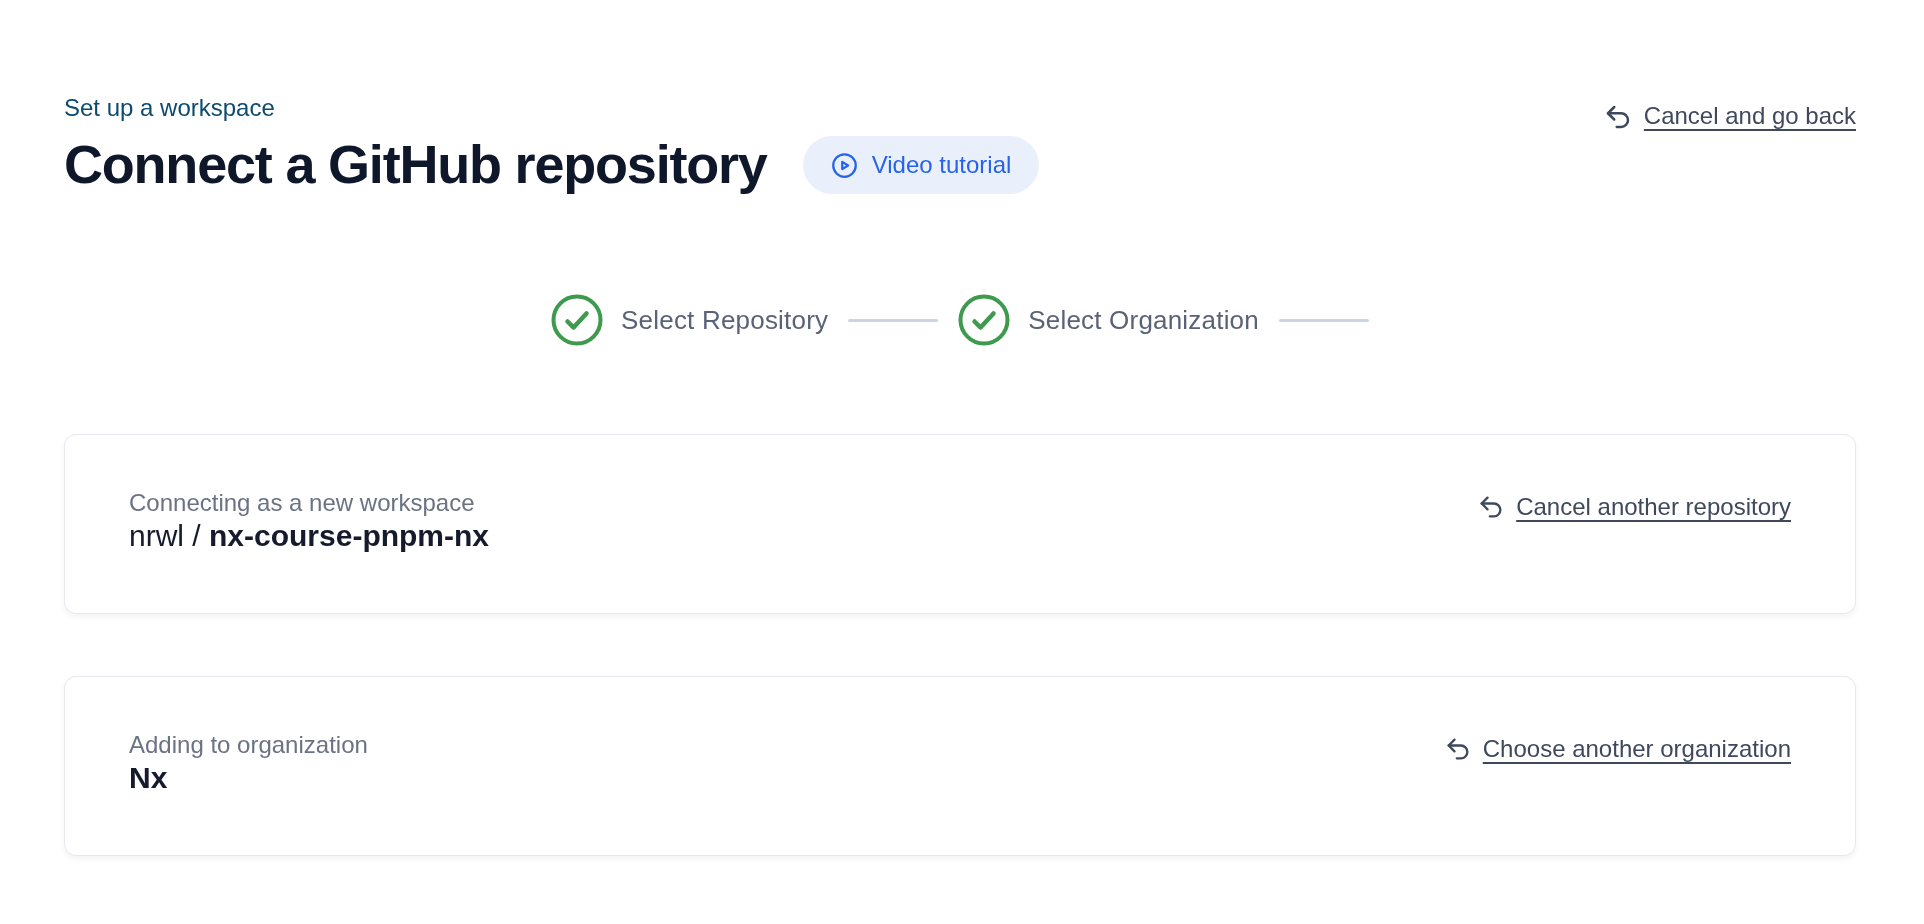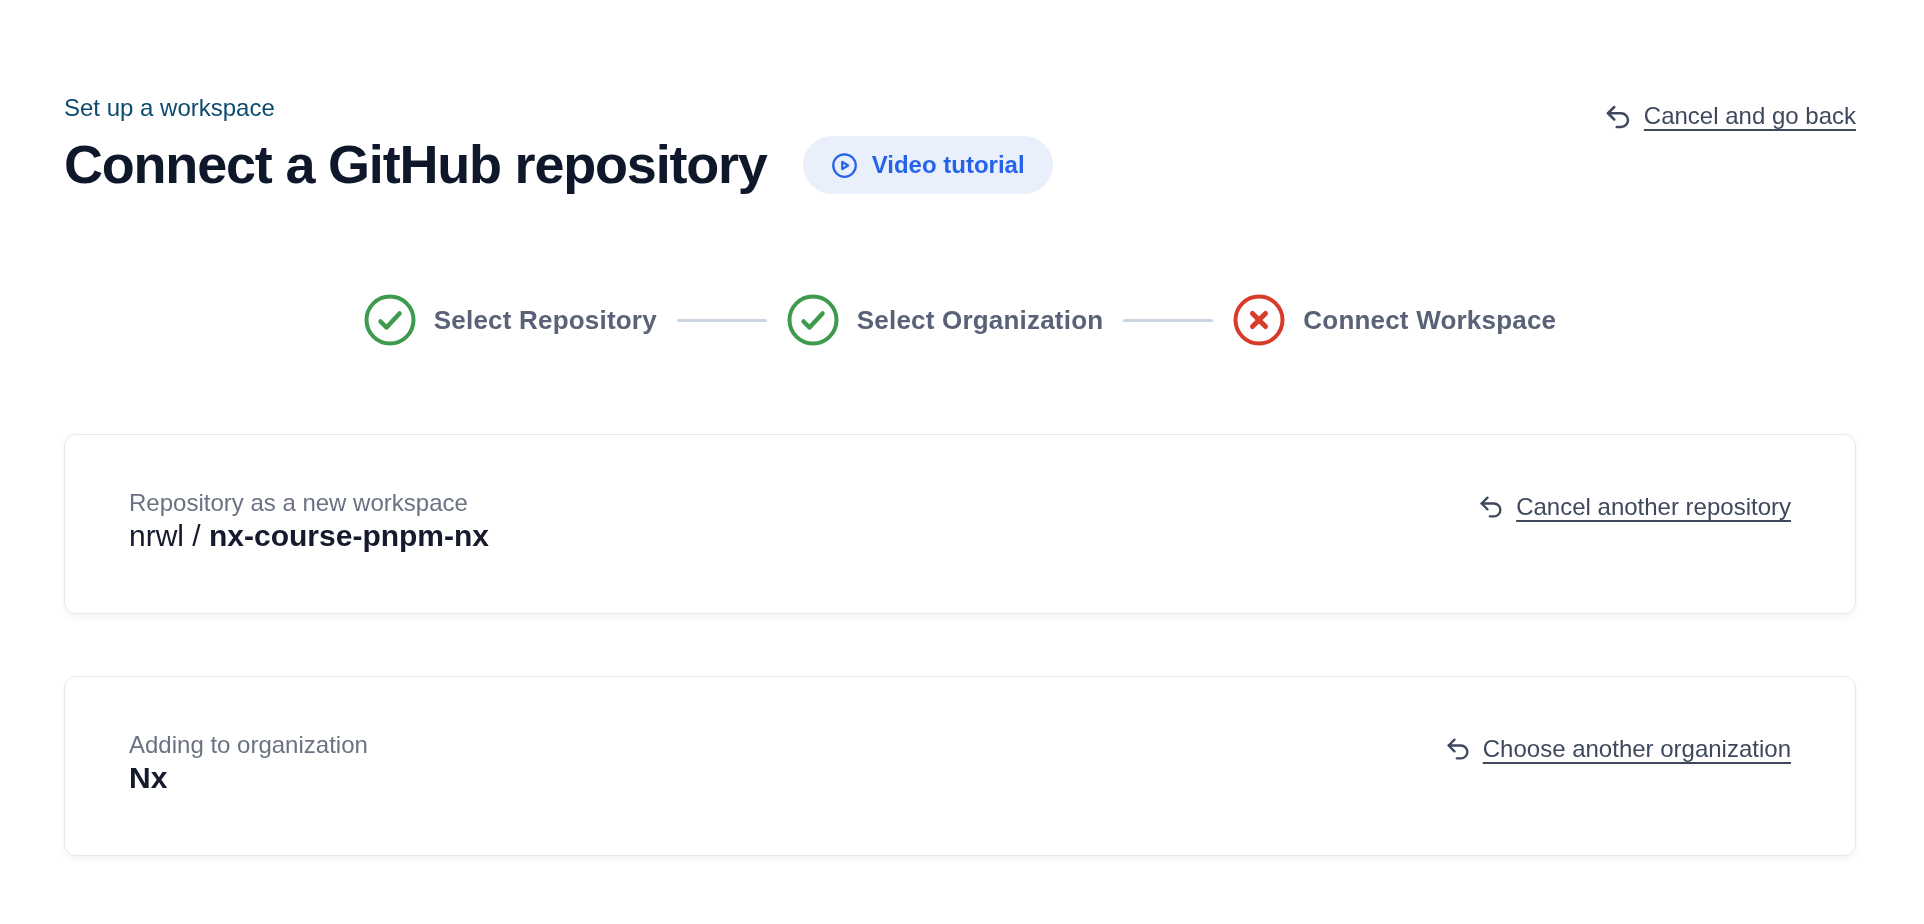--- a/index.html
+++ b/index.html
@@ -21,21 +21,21 @@
   .title-row { display: flex; align-items: flex-end; gap: 36px; margin-top: 12px; }
   .title {
     font-size: 54px; line-height: 60px; font-weight: 800;
     letter-spacing: -1.2px; color: #0f172a;
   }
   .video-pill {
     display: inline-flex; align-items: center; gap: 14px;
     background: #eaf0fb; color: #2563eb;
     border: none; border-radius: 999px;
     padding: 15px 28px;
-    font-family: inherit; font-size: 24px; font-weight: 700;
+    font-family: inherit; font-size: 24px; font-weight: 400;
     cursor: pointer;
   }
   .video-pill svg { display: block; }
 
   .cancel-link, .card-action {
     display: inline-flex; align-items: center; gap: 11px;
     color: #3f485c; text-decoration: none; cursor: pointer;
     font-size: 24px; line-height: 32px;
   }
   .cancel-link { margin-top: 8px; align-items: flex-end; }
@@ -48,21 +48,21 @@
 
   
   .stepper {
     margin-top: 100px;
     display: flex; justify-content: center; align-items: center;
     gap: 20px;
   }
   .step { display: flex; align-items: center; gap: 18px; }
   .step-circle { width: 52px; height: 52px; flex: none; }
   .step-circle svg { display: block; }
-  .step-label { font-size: 26px; font-weight: 700; color: #5a6278; letter-spacing: 0.2px; }
+  .step-label { font-size: 26px; font-weight: 400; color: #5a6278; letter-spacing: 0.2px; }
   .connector { width: 90px; height: 3px; background: #cbd5e1; border-radius: 2px; }
 
   
   .card {
     margin-top: 88px;
     border: 1px solid #e5e8ee;
     border-radius: 12px;
     background: #ffffff;
     box-shadow: 0 3px 6px rgba(15, 23, 42, 0.05);
     padding: 54px 64px 58px 64px;
@@ -121,34 +121,25 @@
     <div class="step">
       <span class="step-circle">
         <svg width="52" height="52" viewBox="0 0 52 52" fill="none">
             <circle cx="26" cy="26" r="23.5" stroke="#3e9a4d" stroke-width="4"></circle>
             <path d="M16.5 27.5l6 6 13-14" stroke="#3e9a4d" stroke-width="4.5" stroke-linecap="round" stroke-linejoin="round"></path>
           </svg>
       </span>
       <span class="step-label">Select Organization</span>
     </div>
     <div class="connector"></div>
-    <div class="step">
-      <span class="step-circle">
-        <svg width="52" height="52" viewBox="0 0 52 52" fill="none">
-            <circle cx="26" cy="26" r="23.5" stroke="#d93b2b" stroke-width="4"></circle>
-            <path d="M19.5 19.5l13 13M32.5 19.5l-13 13" stroke="#d93b2b" stroke-width="5" stroke-linecap="round"></path>
-          </svg>
-      </span>
-      <span class="step-label">Connect Workspace</span>
-    </div>
   </div>
 
   <section class="card">
     <div>
-      <div class="card-label">Repository as a new workspace</div>
+      <div class="card-label">Connecting as a new workspace</div>
       <div class="card-value"><span class="value-prefix">nrwl / </span><span class="value-emphasis">nx-course-pnpm-nx</span></div>
     </div>
     <a href="#" class="card-action">
       <span class="link-icon">
         <svg width="28" height="28" viewBox="0 0 24 24" fill="none" stroke="currentColor" stroke-width="2" stroke-linecap="round" stroke-linejoin="round">
             <path d="M9 14 4 9l5-5"></path>
             <path d="M4 9h10.5a5.5 5.5 0 0 1 0 11H11"></path>
           </svg>
       </span>
       <span class="link-text">Cancel another repository</span>

